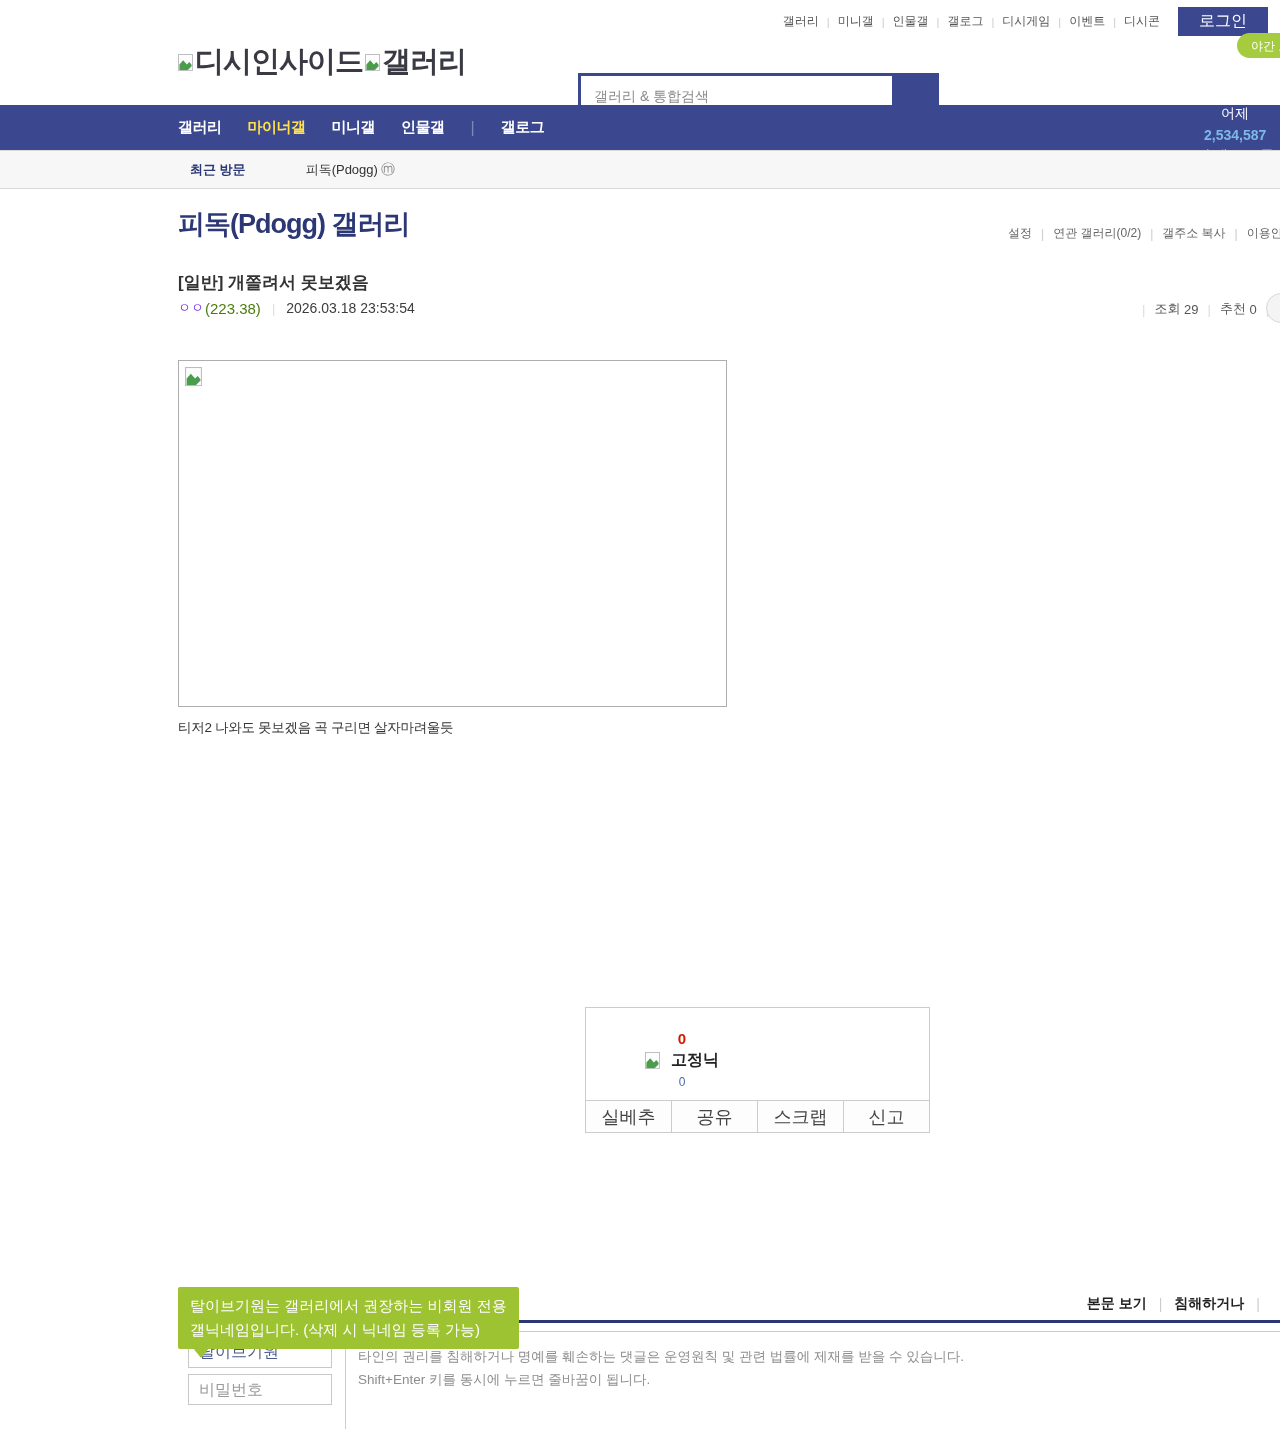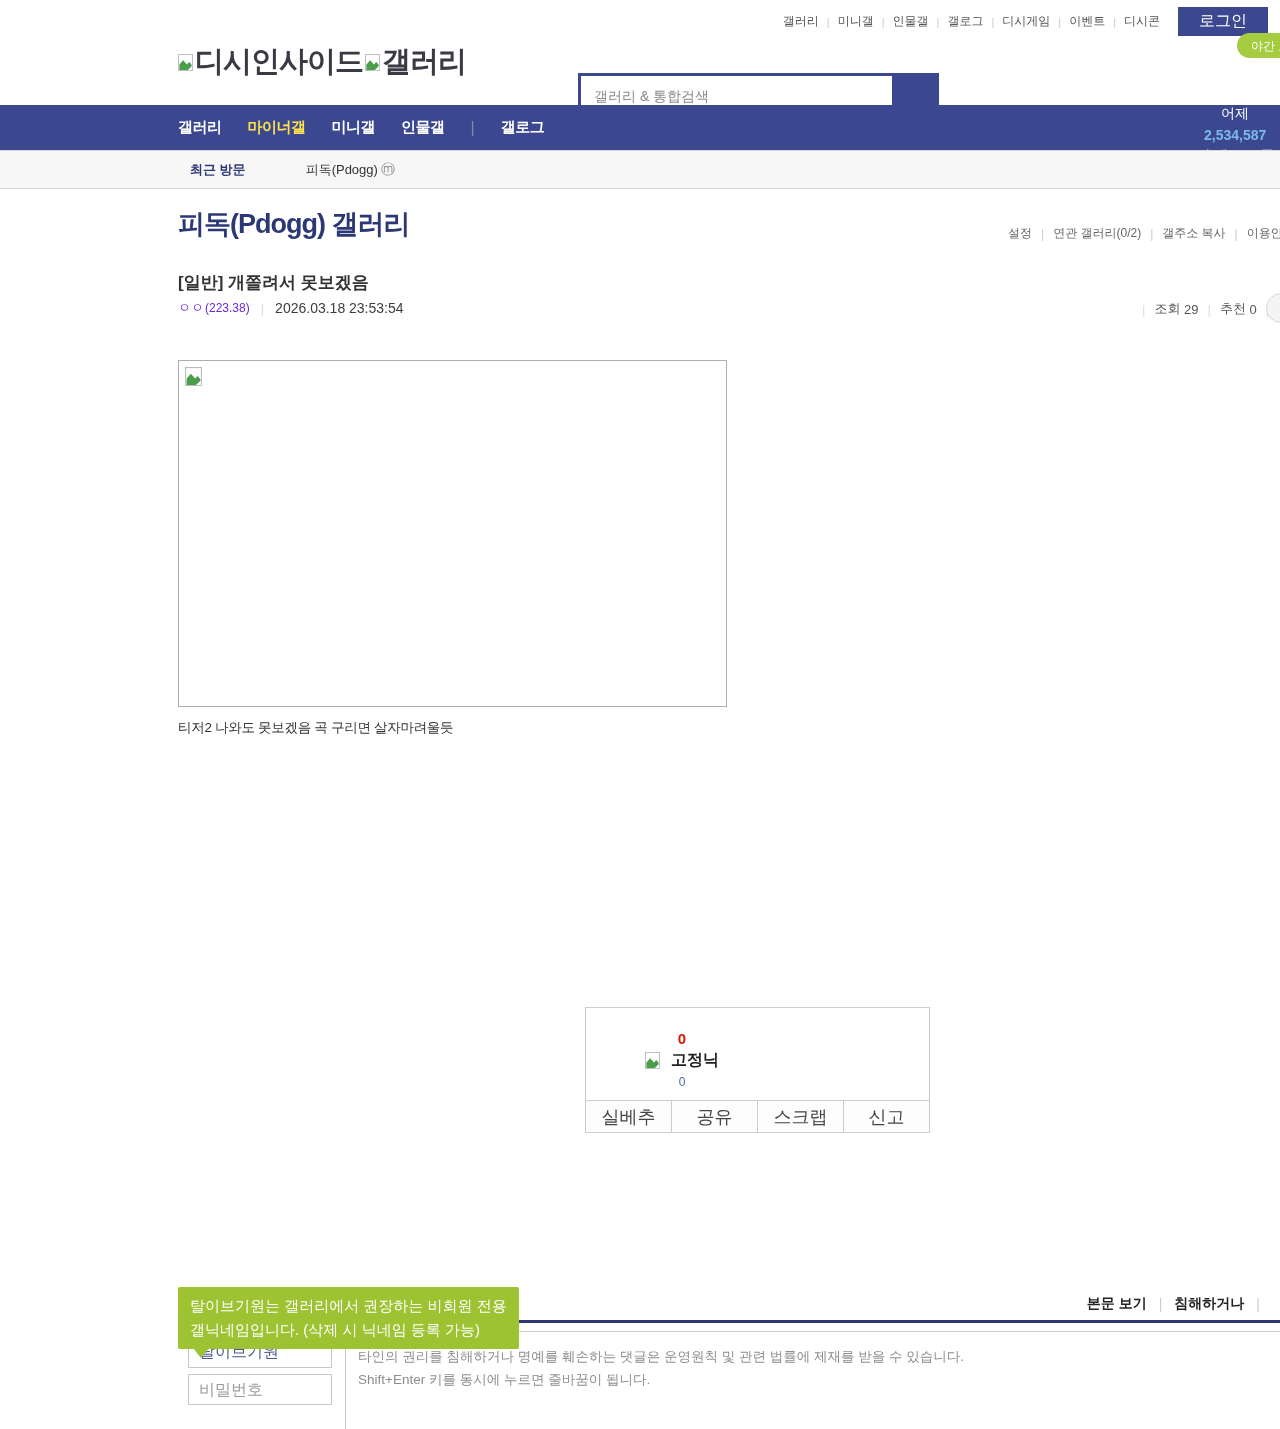--- a/index.html
+++ b/index.html
@@ -50,21 +50,21 @@
                letter-spacing:-1px; cursor:pointer; }
   .gal-links { position:absolute; left:1008px; top:225px; display:flex; align-items:center; font-size:12px;
                color:#666; white-space:nowrap; }
   .gal-links .glink { cursor:pointer; }
   .gal-links .gdiv { color:#ccc; margin:0 9px; }
 
   
   .post-title { position:absolute; left:178px; top:271px; font-size:17px; font-weight:bold; color:#333; }
   .post-meta { position:absolute; left:178px; top:299px; display:flex; align-items:center; font-size:13px; }
   .writer { color:#6d28d9; font-weight:normal; cursor:pointer; }
-  .writer-ip { color:#6d28d9; font-size:12px; margin-left:1px; }
+  .writer-ip { color:#4d7c0f; font-size:15px; margin-left:1px; }
   .meta-div { color:#ddd; margin:0 11px; }
   .post-date { color:#3d3d3d; font-size:14px; }
   .post-stats { position:absolute; left:1133px; top:300px; display:flex; align-items:center; font-size:13px;
                 color:#555; white-space:nowrap; }
   .post-stats .meta-div { margin:0 9px; }
   .meta-circle { position:absolute; left:1266px; top:293px; width:30px; height:30px; border-radius:50%;
                  background:#f4f4f4; border:1px solid #d8d8d8; cursor:pointer; }
 
   
   .post-img-box { position:absolute; left:178px; top:360px; width:549px; height:347px;

